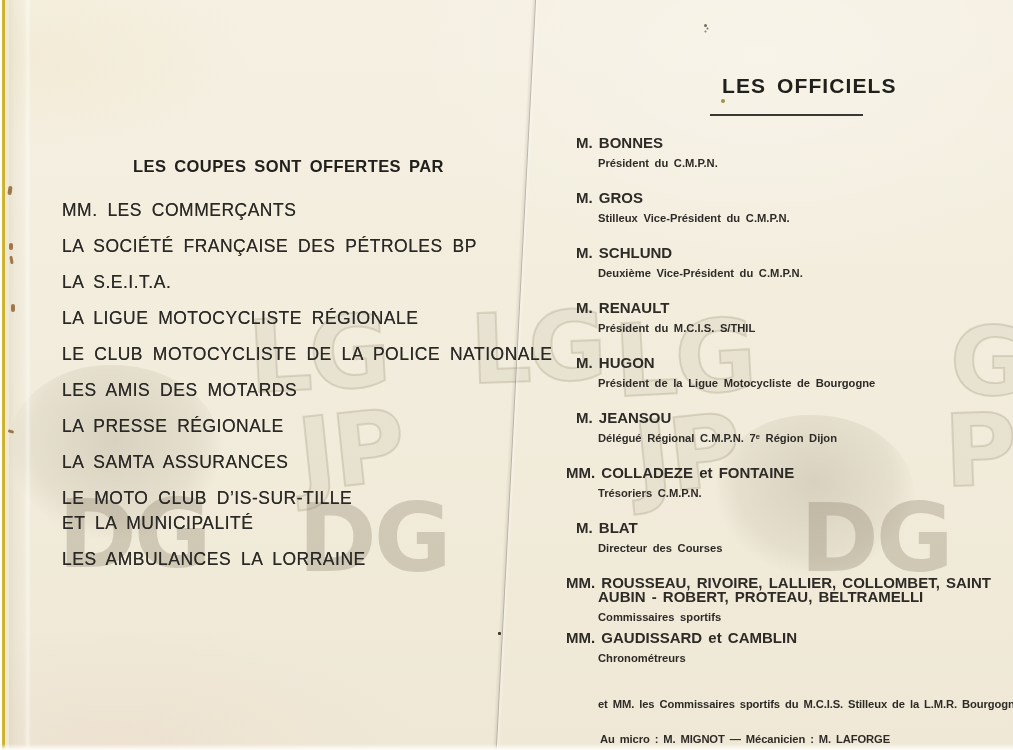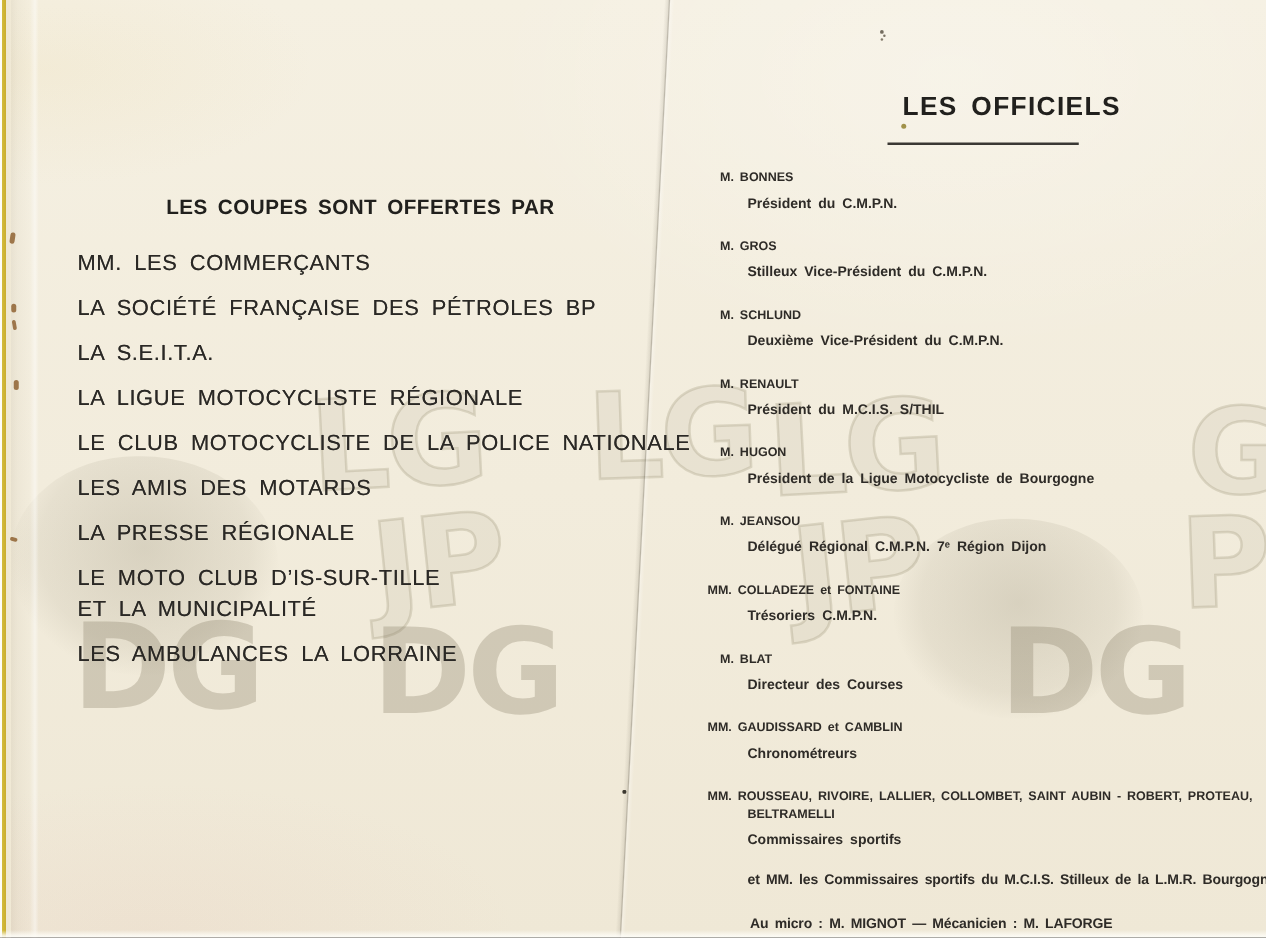--- a/index.html
+++ b/index.html
@@ -48,21 +48,21 @@
       color:#2a2825;text-shadow:0 0 .4px rgba(42,40,37,.75);white-space:nowrap;}
   .sponsor-line + .sponsor-line{margin-top:5px;}
   
   .right-title{position:absolute;left:722px;top:74px;margin:0;
       font-size:21px;font-weight:bold;letter-spacing:1.1px;word-spacing:4px;color:#21201d;}
   .title-underline{position:absolute;left:710px;top:114px;width:153px;height:2px;background:#3a3834;}
   .title-dot{position:absolute;left:721px;top:99px;width:4px;height:4px;border-radius:50%;
       background:#91802d;opacity:.85;}
   .officials-list{position:absolute;left:566px;top:136px;width:447px;}
   .official{height:55px;}
-  .official-name{font-size:10px;font-weight:bold;color:#2e2b27;line-height:14px;
+  .official-name{font-size:15px;font-weight:bold;color:#2e2b27;line-height:14px;
       letter-spacing:0;word-spacing:2px;padding-left:32px;text-indent:-32px;}
   .official.single .official-name{margin-left:10px;}
   .official-role{margin-top:6px;font-size:11.2px;font-weight:bold;color:#2e2b27;line-height:14px;
       letter-spacing:0;word-spacing:2.5px;padding-left:32px;}
   .extra-line{position:absolute;font-size:11.2px;font-weight:bold;color:#2e2b27;line-height:14px;
       letter-spacing:-.1px;word-spacing:2px;white-space:nowrap;}
   .extra-1{left:598px;top:697px;}
   .extra-2{left:600px;top:732px;}
 </style>
 </head>
@@ -115,20 +115,23 @@
         <div class="sponsor">
           <div class="sponsor-line">LE CLUB MOTOCYCLISTE DE LA POLICE NATIONALE</div>
         </div>
         <div class="sponsor">
           <div class="sponsor-line">LES AMIS DES MOTARDS</div>
         </div>
         <div class="sponsor">
           <div class="sponsor-line">LA PRESSE RÉGIONALE</div>
         </div>
         <div class="sponsor">
+          <div class="sponsor-line">LA SAMTA ASSURANCES</div>
+        </div>
+        <div class="sponsor">
           <div class="sponsor-line">LE MOTO CLUB D’IS-SUR-TILLE</div>
           <div class="sponsor-line">ET LA MUNICIPALITÉ</div>
         </div>
         <div class="sponsor">
           <div class="sponsor-line">LES AMBULANCES LA LORRAINE</div>
         </div>
       </div>
   </div>
 
   <div>
@@ -162,26 +165,26 @@
         </div>
         <div class="official multi">
           <div class="official-name">MM. COLLADEZE et FONTAINE</div>
           <div class="official-role">Trésoriers C.M.P.N.</div>
         </div>
         <div class="official single">
           <div class="official-name">M. BLAT</div>
           <div class="official-role">Directeur des Courses</div>
         </div>
         <div class="official multi">
+          <div class="official-name">MM. ROUSSEAU, RIVOIRE, LALLIER, COLLOMBET, SAINT AUBIN - ROBERT, PROTEAU, BELTRAMELLI</div>
+          <div class="official-role">Commissaires sportifs</div>
+        </div>
+        <div class="official multi">
           <div class="official-name">MM. GAUDISSARD et CAMBLIN</div>
           <div class="official-role">Chronométreurs</div>
-        </div>
-        <div class="official multi">
-          <div class="official-name">MM. ROUSSEAU, RIVOIRE, LALLIER, COLLOMBET, SAINT AUBIN - ROBERT, PROTEAU, BELTRAMELLI</div>
-          <div class="official-role">Commissaires sportifs</div>
         </div>
       </div>
     <div class="extra-line extra-1">et MM. les Commissaires sportifs du M.C.I.S. Stilleux de la L.M.R. Bourgogne</div>
     <div class="extra-line extra-2">Au micro : M. MIGNOT — Mécanicien : M. LAFORGE</div>
   </div>
 
   <div class="bottom-edge"></div>
 </div>
 
 </body></html>

